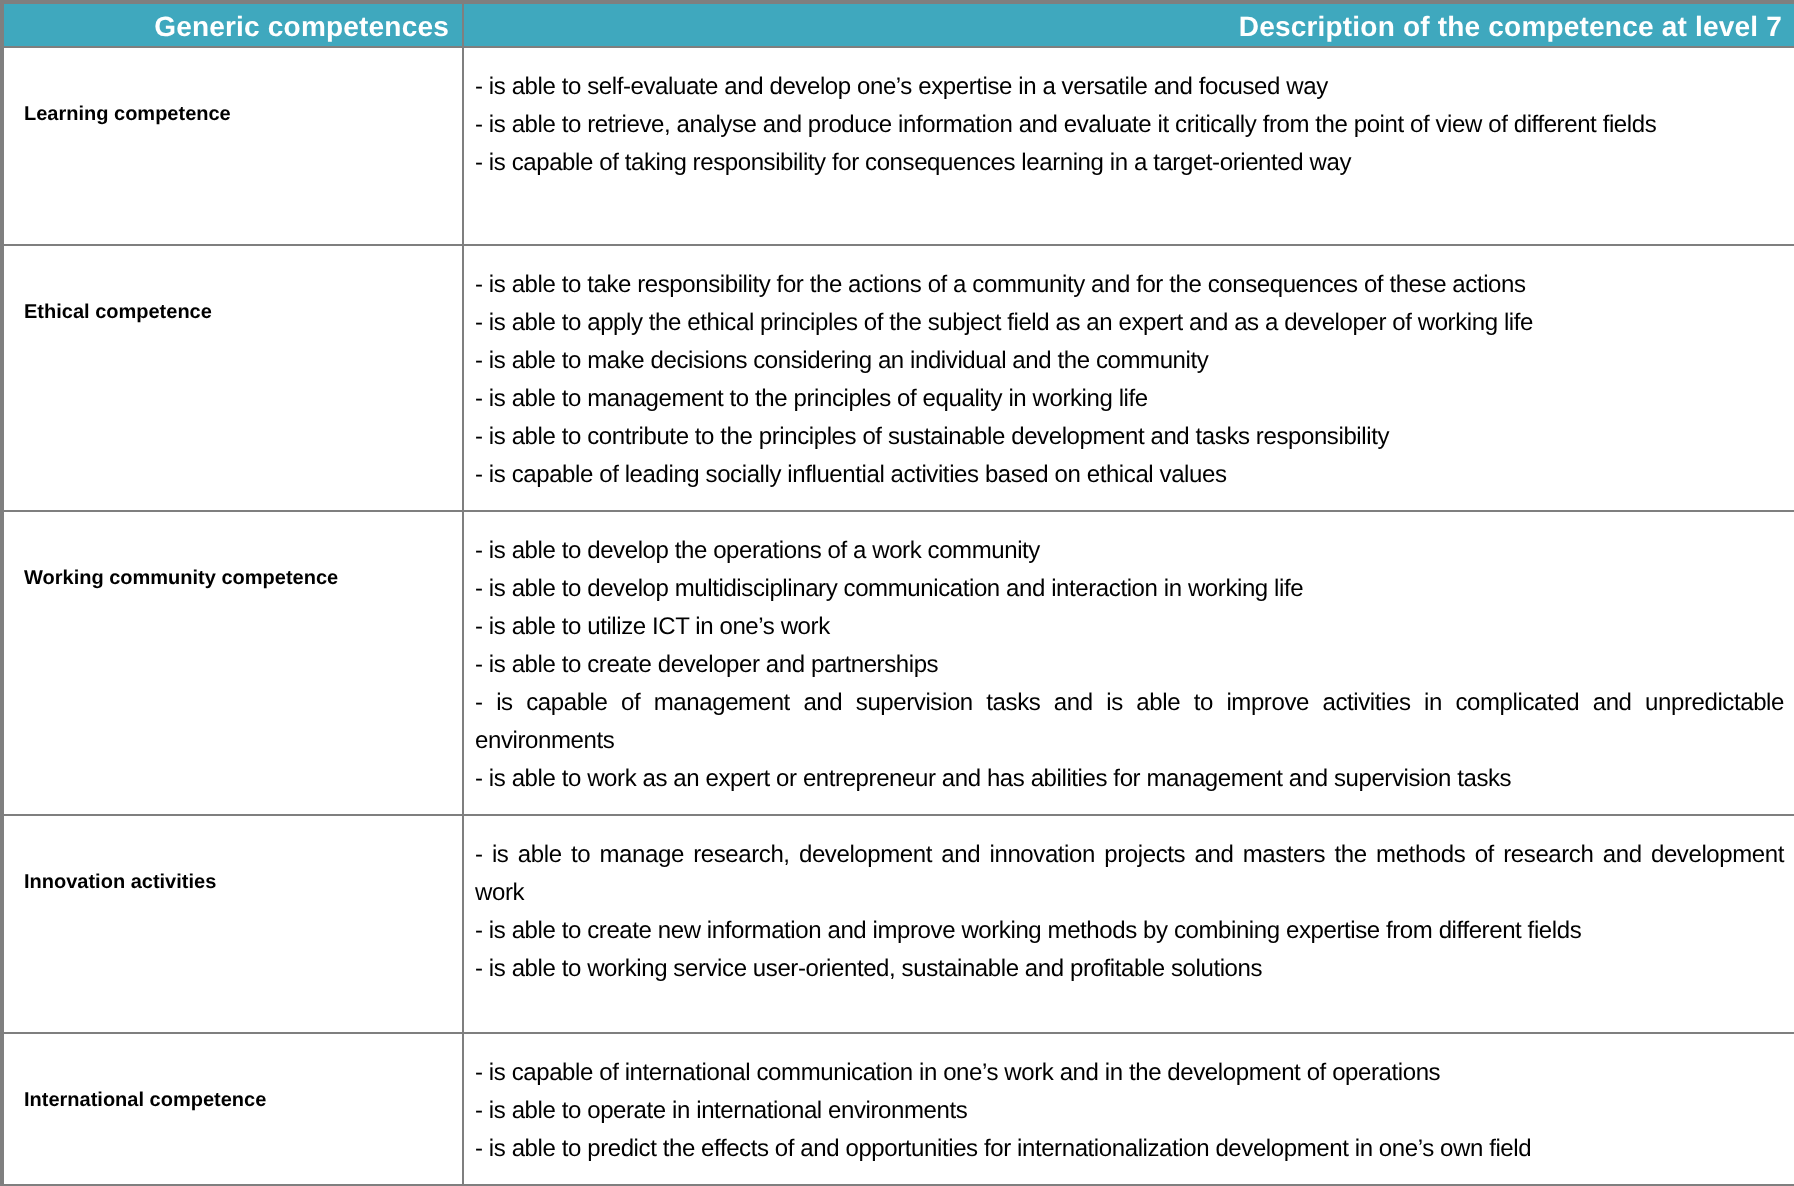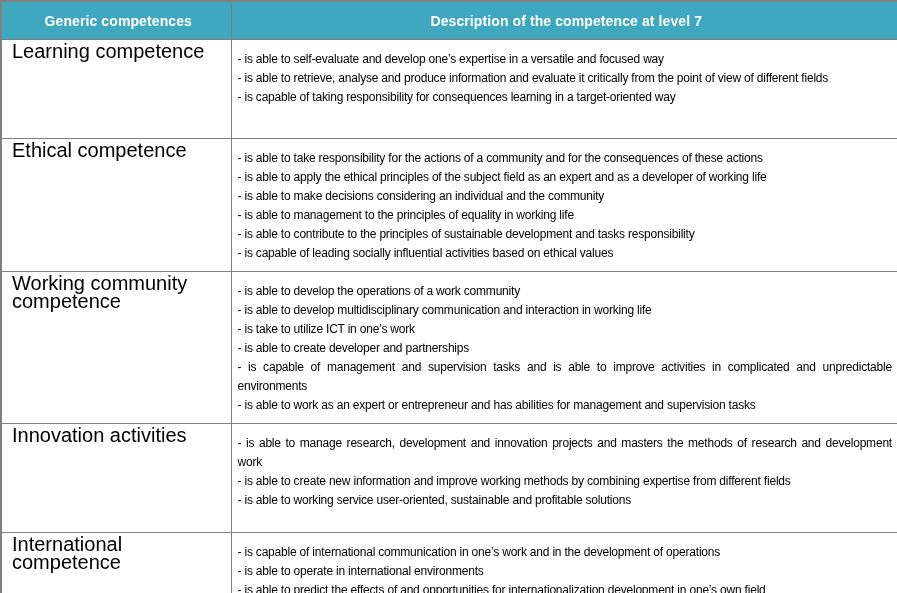--- a/index.html
+++ b/index.html
@@ -27,30 +27,30 @@
   th, td {
     border: 1px solid var(--border);
     vertical-align: top;
     background: var(--cell-bg);
   }
   thead th {
     background: var(--header-bg);
     color: var(--header-text);
     font-size: 14px;
     font-weight: bold;
-    text-align: center;
+    text-align: right;
     vertical-align: middle;
-    height: 38px;
+    height: 22px;
     padding: 2px 6px 0 10px;
     letter-spacing: 0.1px;
   }
   td.competence-cell {
-    font-weight: normal;
-    font-size: 20px;
-    padding: 2px 10px 8px 10px;
+    font-weight: bold;
+    font-size: 10px;
+    padding: 25px 10px 8px 10px;
     line-height: 18px;
   }
   td.description-cell {
     font-size: 12px;
     padding: 10px 5px 8px 6px;
     letter-spacing: -0.2px;
   }
   td.description-cell .bullet {
     text-align: justify;
     line-height: 19px;
@@ -96,21 +96,21 @@
           <div class="bullet">- is able to contribute to the principles of sustainable development and tasks responsibility</div>
           <div class="bullet">- is capable of leading socially influential activities based on ethical values</div>
         </td>
   </tr>
 
   <tr>
     <td class="competence-cell">Working community competence</td>
     <td class="description-cell">
           <div class="bullet">- is able to develop the operations of a work community</div>
           <div class="bullet">- is able to develop multidisciplinary communication and interaction in working life</div>
-          <div class="bullet">- is take to utilize ICT in one’s work</div>
+          <div class="bullet">- is able to utilize ICT in one’s work</div>
           <div class="bullet">- is able to create developer and partnerships</div>
           <div class="bullet">- is capable of management and supervision tasks and is able to improve activities in complicated and unpredictable environments</div>
           <div class="bullet">- is able to work as an expert or entrepreneur and has abilities for management and supervision tasks</div>
         </td>
   </tr>
 
   <tr>
     <td class="competence-cell">Innovation activities</td>
     <td class="description-cell">
           <div class="bullet">- is able to manage research, development and innovation projects and masters the methods of research and development work</div>

